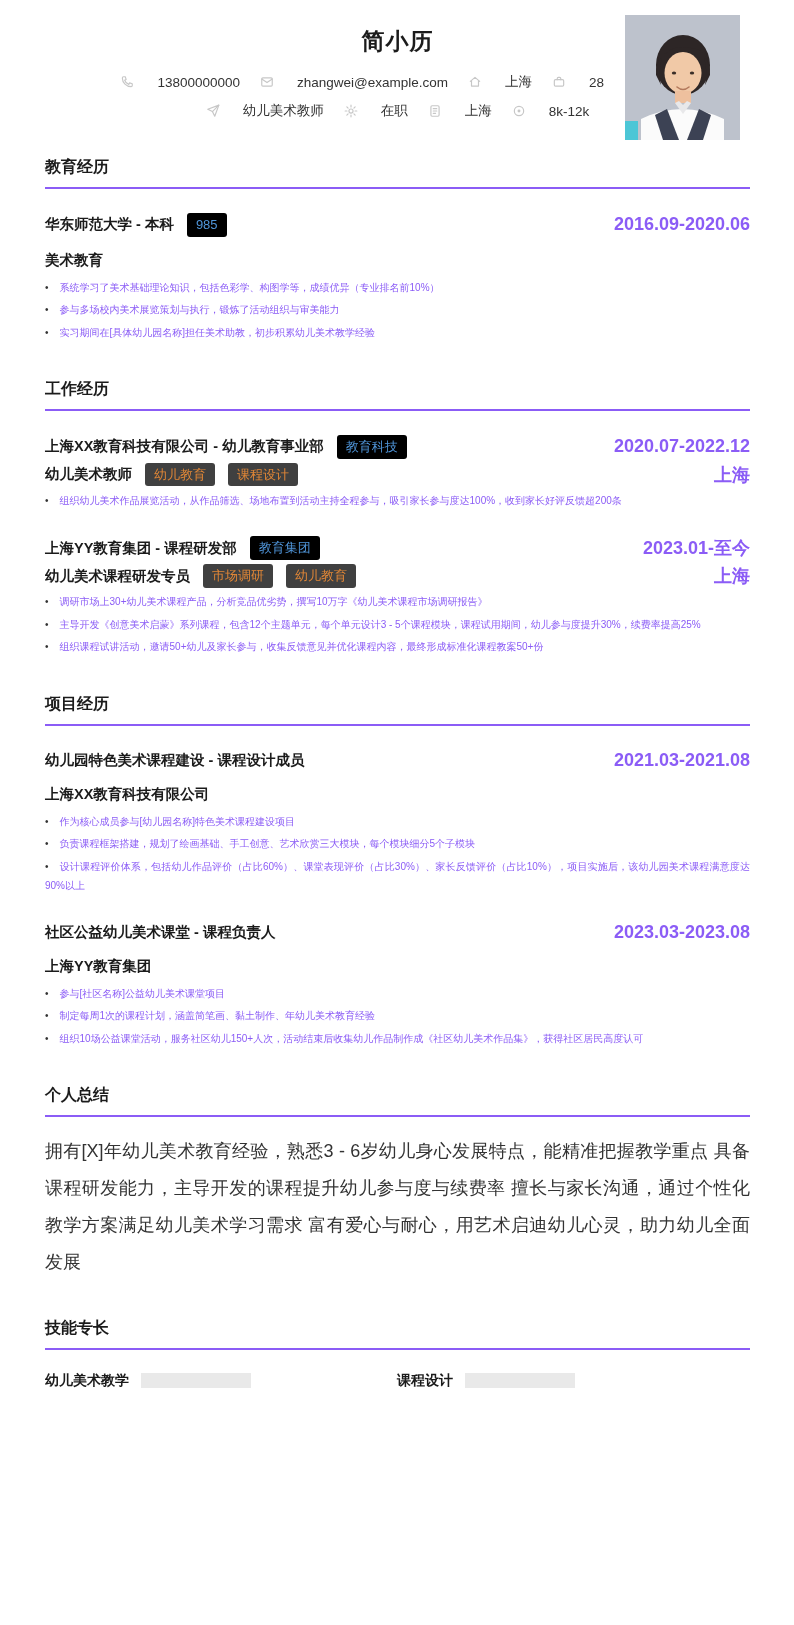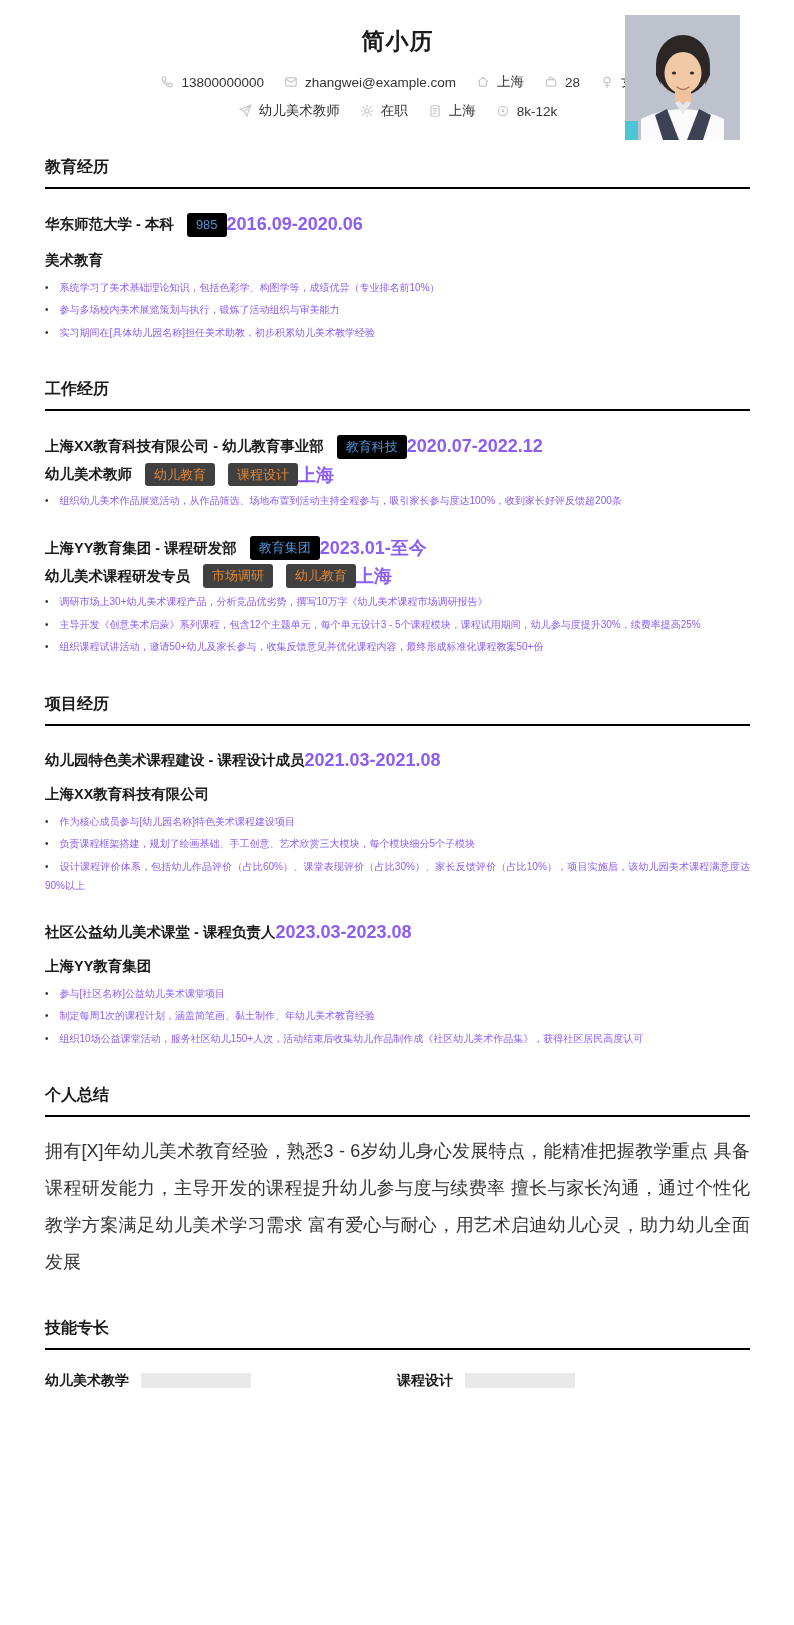--- a/index.html
+++ b/index.html
@@ -2,34 +2,34 @@
 <html lang="zh"><head>
 <meta charset="utf-8">
 <style>
   html,body{margin:0;padding:0;background:#fff;}
   body{width:794px;font-family:"Liberation Sans","DejaVu Sans",sans-serif;color:#333;}
   .page{position:relative;box-sizing:border-box;width:794px;min-height:1625px;padding:16px 44px 50px 45px;}
 
   
   .name{text-align:center;font-size:23px;font-weight:bold;color:#1b1b1b;margin:10px 0 16px;letter-spacing:1px;}
   .contact-row{display:flex;justify-content:center;align-items:center;gap:20px;font-size:13.5px;color:#333;margin-bottom:11px;}
-  .contact-item{display:flex;align-items:center;gap:7px;white-space:nowrap;}
+  .contact-item{display:flex;align-items:center;gap:23px;white-space:nowrap;}
   .cicon{width:14px;height:14px;color:#c7c7c7;flex:0 0 auto;display:inline-flex;}
   .cicon svg{width:14px;height:14px;}
 
   .photo{position:absolute;top:15px;right:54px;width:115px;height:125px;overflow:hidden;}
   .photo svg{display:block;}
 
   
   .section{margin-top:37px;}
-  .section-title{font-size:16px;font-weight:bold;color:#1b1b1b;padding-bottom:9px;border-bottom:2px solid #000000;}
+  .section-title{font-size:16px;font-weight:bold;color:#1b1b1b;padding-bottom:9px;border-bottom:2px solid #8b5cf6;}
   .section-body{padding-top:4px;}
 
   .entry{margin-top:20px;}
-  .entry-head{display:flex;justify-content:flex-start;align-items:center;margin-bottom:4px;}
+  .entry-head{display:flex;justify-content:space-between;align-items:center;margin-bottom:4px;}
   .entry-left{display:flex;align-items:center;gap:13px;}
   .entry-name{font-size:14.5px;font-weight:bold;color:#1b1b1b;}
   .date{font-size:18px;font-weight:bold;color:#8b5cf6;white-space:nowrap;}
   .subhead{font-size:14.5px;font-weight:bold;color:#1b1b1b;margin:14px 0 8px;}
 
   .badge{font-size:13px;padding:2px 9px;border-radius:3px;line-height:1.5;white-space:nowrap;font-weight:normal;}
   .badge-blue{background:#000000;color:#4f94d8;}
   .badge-orange{background:#404040;color:#e08636;}
 
   .bullets{margin-top:4px;}

